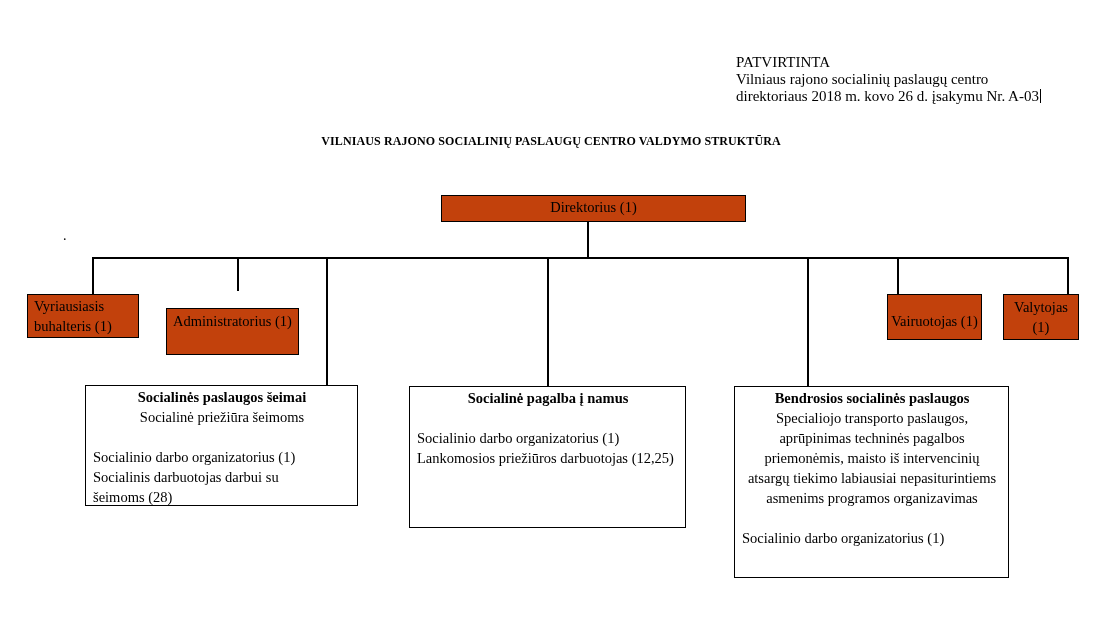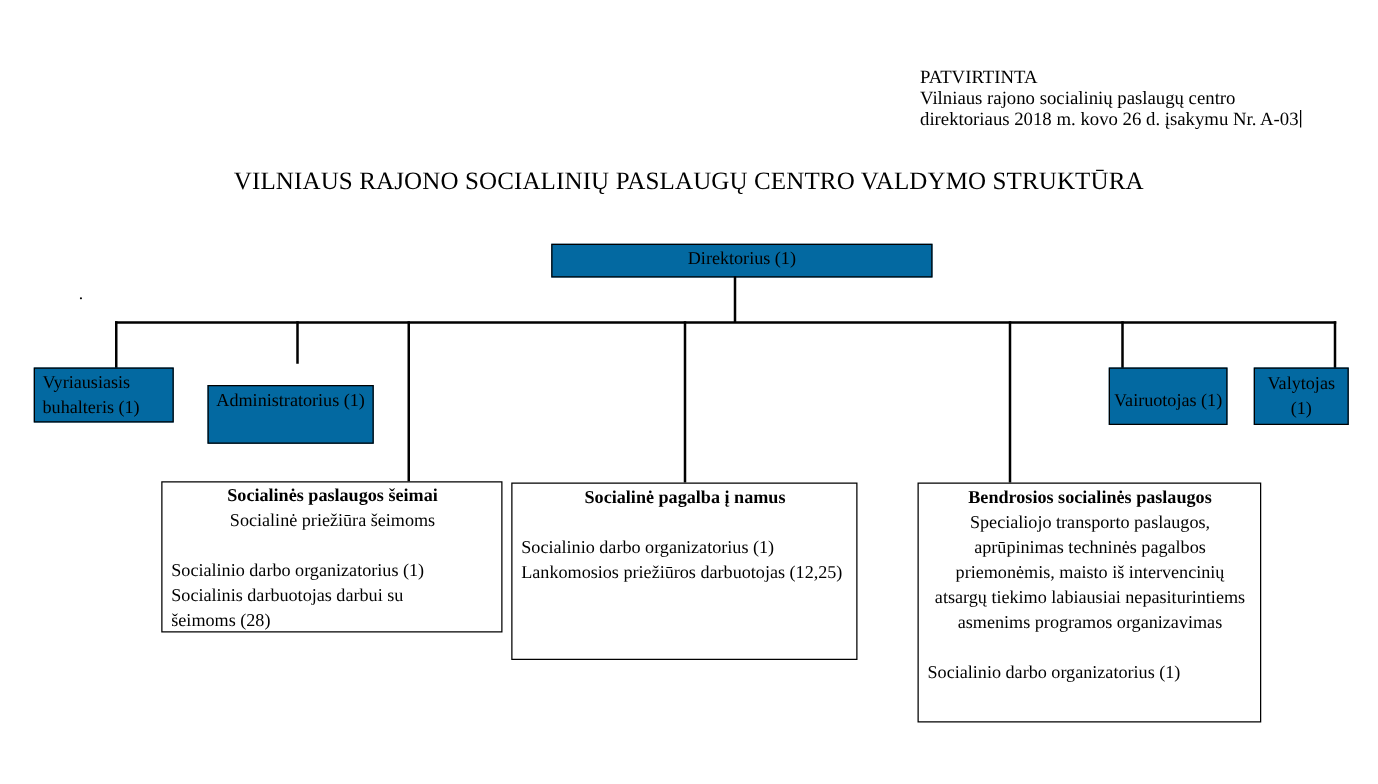--- a/index.html
+++ b/index.html
@@ -28,35 +28,35 @@
     background: #000;
     margin-left: 1px;
     vertical-align: -2px;
   }
   
   .main-title {
     position: absolute;
     left: 0; top: 134px;
     width: 1102px;
     text-align: center;
-    font-size: 20px;
-    font-weight: normal;
+    font-size: 12px;
+    font-weight: bold;
     letter-spacing: 0.1px;
   }
   .stray-dot {
     position: absolute;
     left: 63px; top: 228px;
     font-size: 14px;
   }
   
   .node {
     position: absolute;
     box-sizing: border-box;
     border: 1.5px solid #000;
-    background: #0369a1;
+    background: #c2410c;
     font-size: 14.5px;
     line-height: 20px;
   }
   .node.center { text-align: center; }
   .director-box {
     left: 441px; top: 195px;
     width: 305px; height: 27px;
     text-align: center;
     line-height: 23px;
   }
@@ -89,21 +89,21 @@
     border: 1.5px solid #000;
     background: #fff;
     font-size: 14.5px;
     line-height: 20px;
     padding: 1px 6px 0 7px;
   }
   .dept .dept-name { font-weight: bold; text-align: center; }
   .dept .dept-desc { text-align: center; }
   .dept .spacer { height: 20px; }
   .dept .pos { text-align: left; }
-  .dept-1 { left: 85px;  top: 385px; width: 273px; height: 121px; margin-left: 44px; }
+  .dept-1 { left: 85px;  top: 385px; width: 273px; height: 121px; }
   .dept-2 { left: 409px; top: 386px; width: 277px; height: 142px; }
   .dept-3 { left: 734px; top: 386px; width: 275px; height: 192px; }
   .dept-1 .pos-wrap-narrow { max-width: 235px; }
   
   .line { position: absolute; background: #000; }
   .lh { height: 2px; }
   .lv { width: 2px; }
 </style>
 </head>
 <body>

